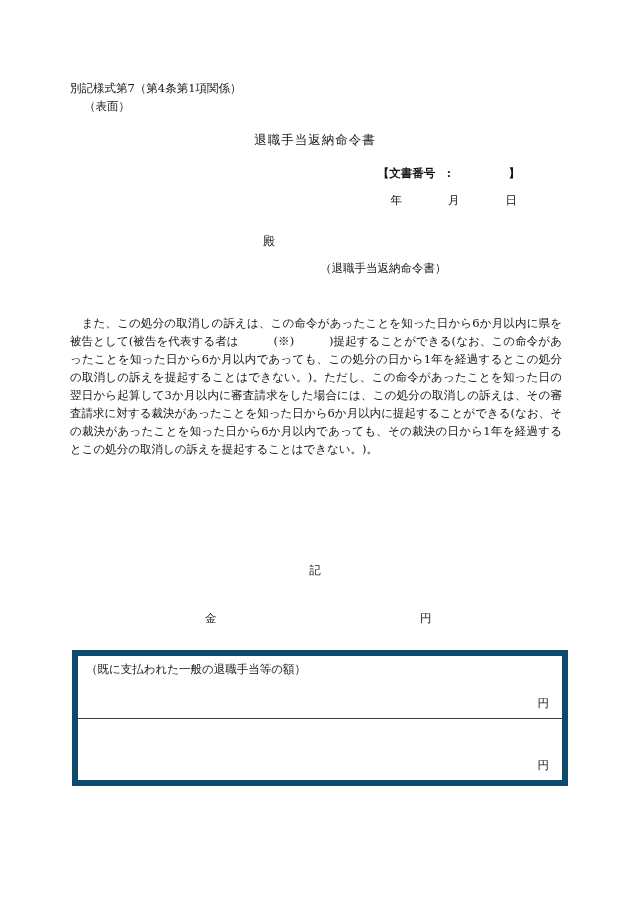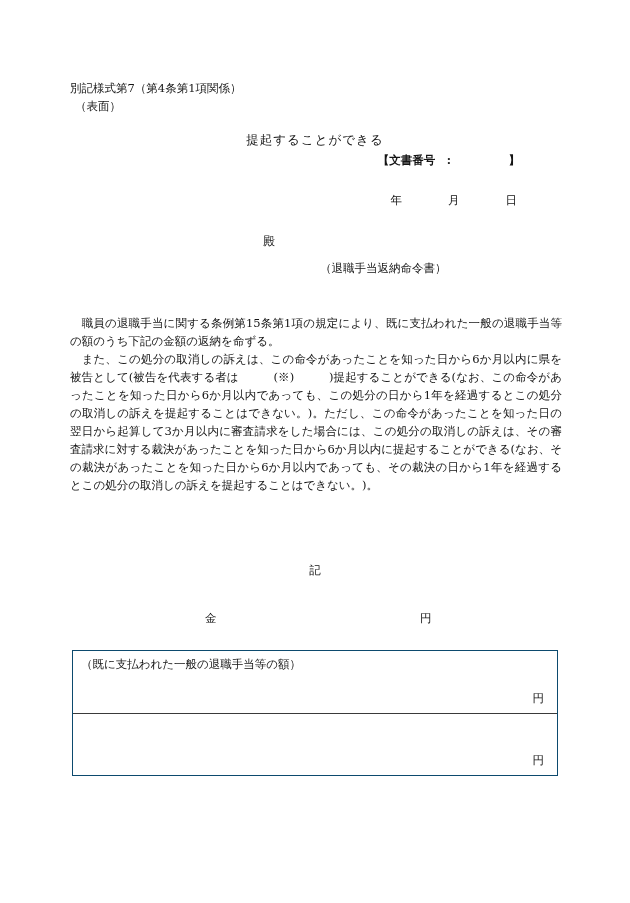--- a/index.html
+++ b/index.html
@@ -7,64 +7,63 @@
     position:relative;
     width:630px;height:903px;
     background:#ffffff;
     font-family:"DejaVu Serif","Liberation Serif",serif;
     font-size:11.5px;
     color:#141414;
     overflow:hidden;
   }
   .abs{position:absolute;white-space:pre;text-align:right;}
   .form-number{left:70px;top:81px;}
-  .side-label{left:75px;top:99px;}
+  .side-label{left:84px;top:99px;}
   .doc-title{left:0;right:0;top:132px;text-align:center;font-size:12.5px;letter-spacing:1px;}
-  .doc-number{right:110px;top:153px;font-weight:bold;}
+  .doc-number{right:110px;top:166px;font-weight:bold;}
   .date-line{right:113px;top:193px;}
   .addressee{left:263px;top:233px;font-size:12px;}
   .issuer{left:320px;top:261px;}
   .body-text{
     position:absolute;left:70px;top:314px;width:492px;
     line-height:18px;text-align:justify;white-space:normal;
   }
   .body-text p{margin:0;}
   .record-label{left:0;right:0;top:563px;text-align:center;}
   .amount-line{position:absolute;left:70px;top:611px;width:492px;height:18px;}
   .amount-prefix{position:absolute;left:135px;top:0;}
   .amount-suffix{position:absolute;left:350px;top:0;}
   .amount-table{
     position:absolute;left:72px;top:650px;width:484px;
-    border:1px solid #0c4a6e;
+    border:6px solid #0c4a6e;
   }
   .amount-row{position:relative;min-height:62px;padding:6px 10px 6px 8px;box-sizing:border-box;}
   .amount-row + .amount-row{border-top:1px solid #3a3a3a;}
   .row-unit{position:absolute;right:13px;bottom:7px;}
 </style>
 </head>
 <body>
 
 <div class="page">
 
   <div class="abs form-number">別記様式第7（第4条第1項関係）</div>
 
   <div class="abs side-label">（表面）</div>
 
-  <div class="abs doc-title">提起することができる</div>
+  <div class="abs doc-title">退職手当返納命令書</div>
 
   <div class="abs doc-number">【文書番号　:　　　　　】</div>
 
   <div class="abs date-line">年　　　　月　　　　日</div>
 
   <div class="abs addressee">殿</div>
 
   <div class="abs issuer">（退職手当返納命令書）</div>
 
   <div class="body-text">
-    <p>　職員の退職手当に関する条例第15条第1項の規定により、既に支払われた一般の退職手当等の額のうち下記の金額の返納を命ずる。</p>
     <p>　また、この処分の取消しの訴えは、この命令があったことを知った日から6か月以内に県を被告として(被告を代表する者は　　　(※)　　　)提起することができる(なお、この命令があったことを知った日から6か月以内であっても、この処分の日から1年を経過するとこの処分の取消しの訴えを提起することはできない。)。ただし、この命令があったことを知った日の翌日から起算して3か月以内に審査請求をした場合には、この処分の取消しの訴えは、その審査請求に対する裁決があったことを知った日から6か月以内に提起することができる(なお、その裁決があったことを知った日から6か月以内であっても、その裁決の日から1年を経過するとこの処分の取消しの訴えを提起することはできない。)。</p>
   </div>
 
   <div class="abs record-label">記</div>
 
   <div class="amount-line">
     <span class="amount-prefix">金</span>
     <span class="amount-suffix">円</span>
   </div>
 

